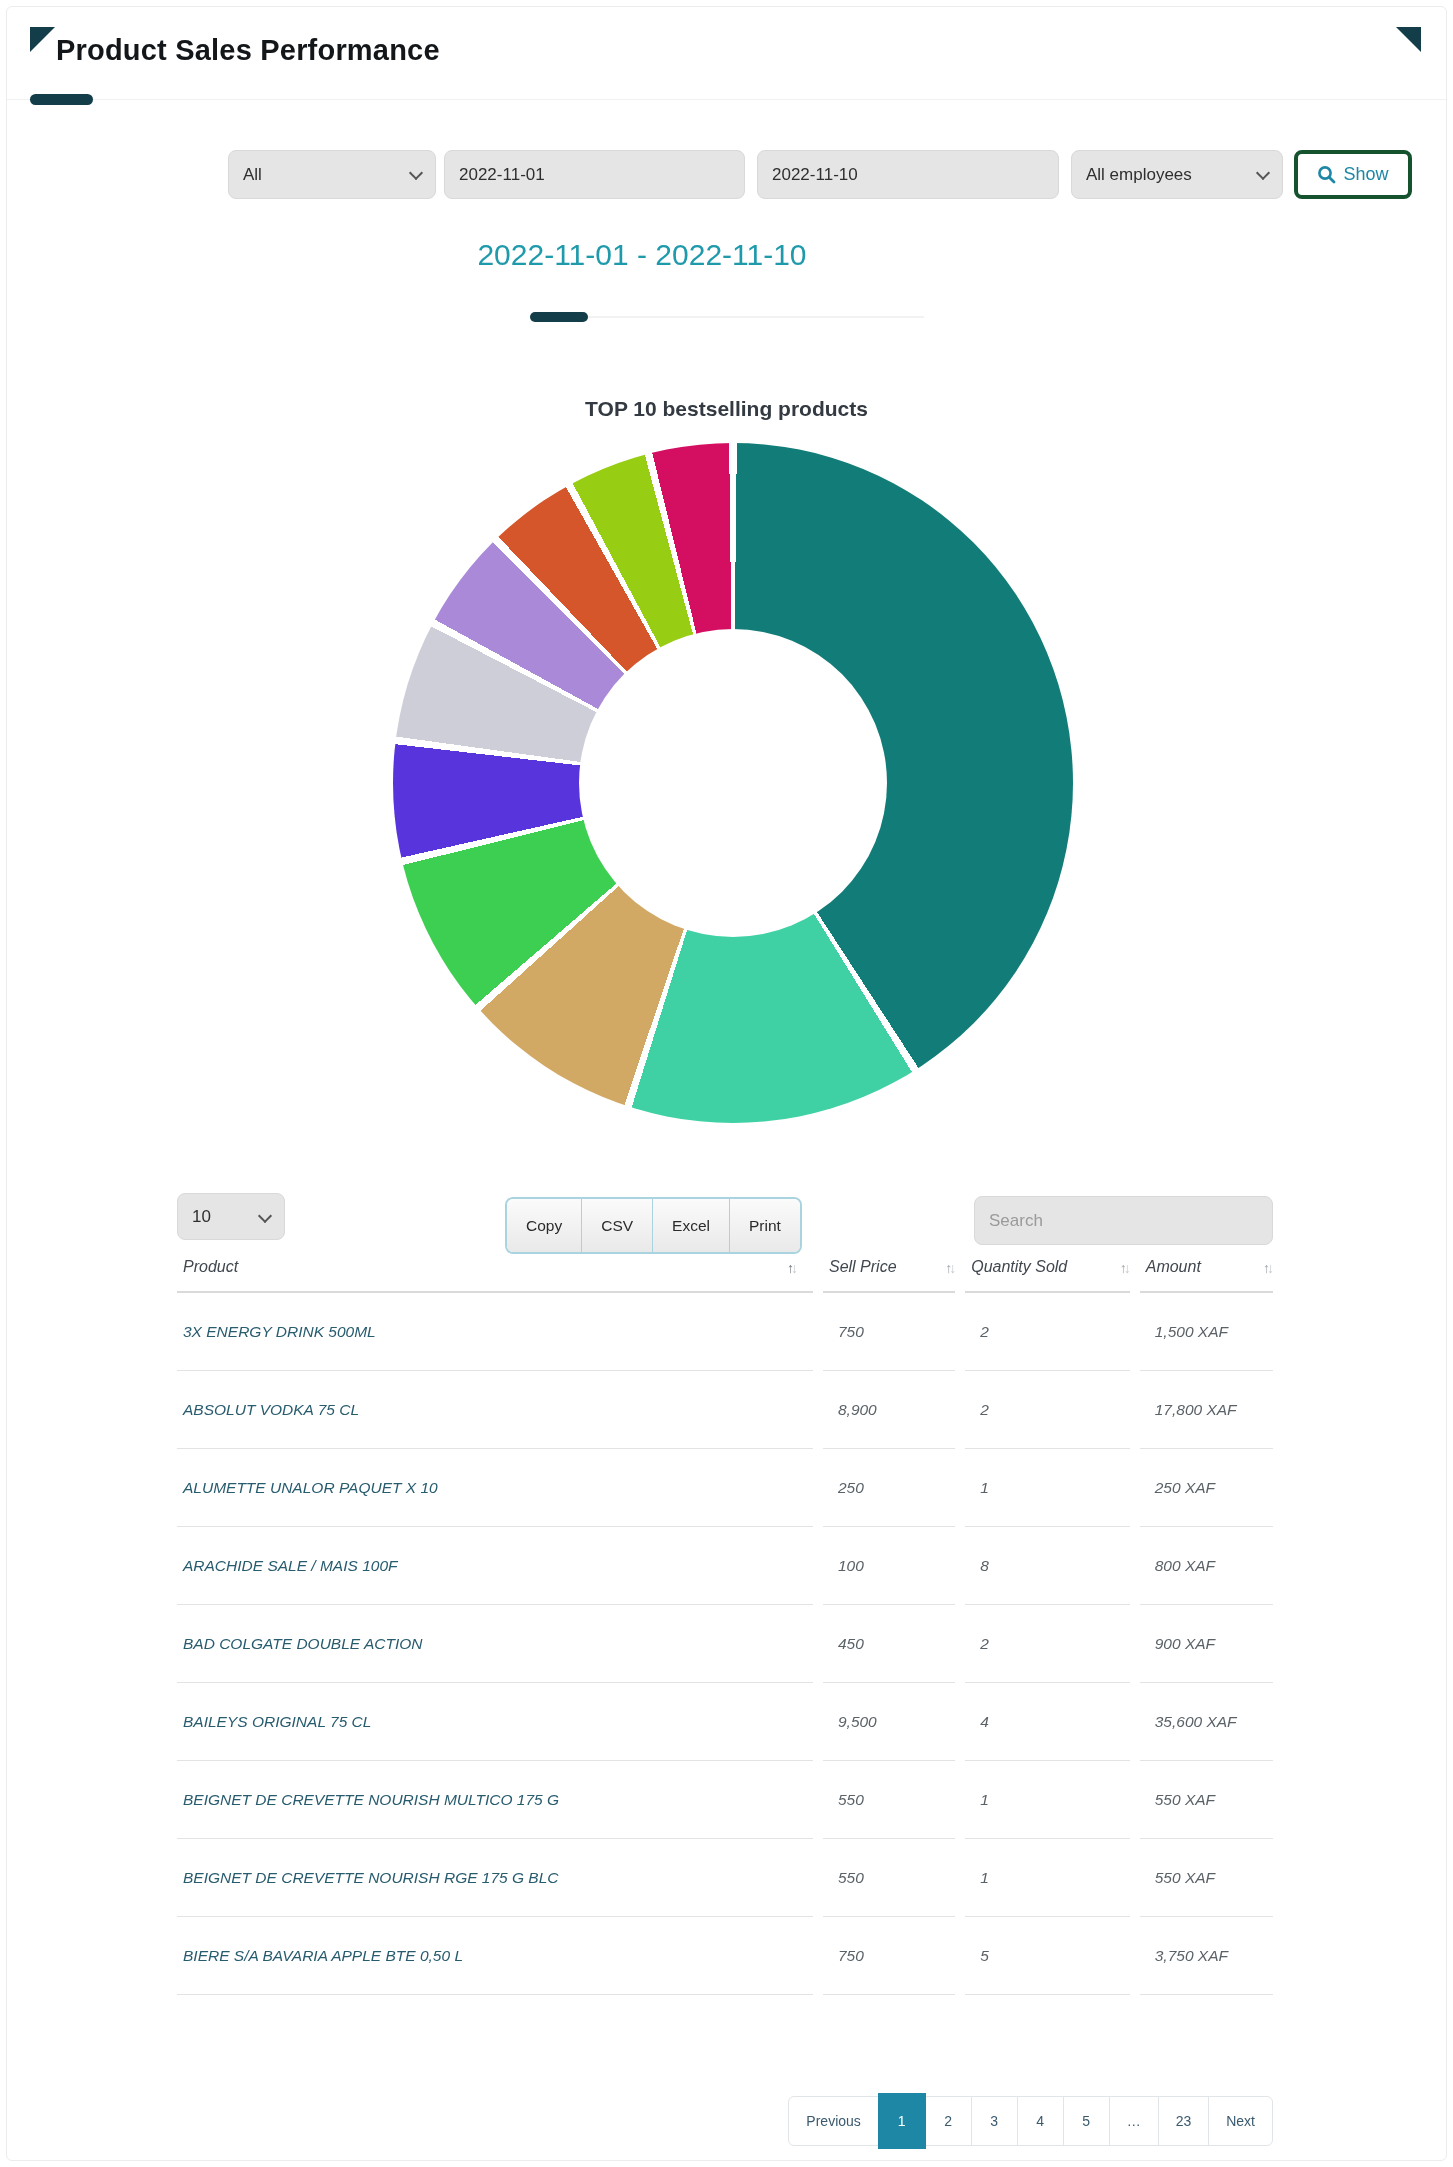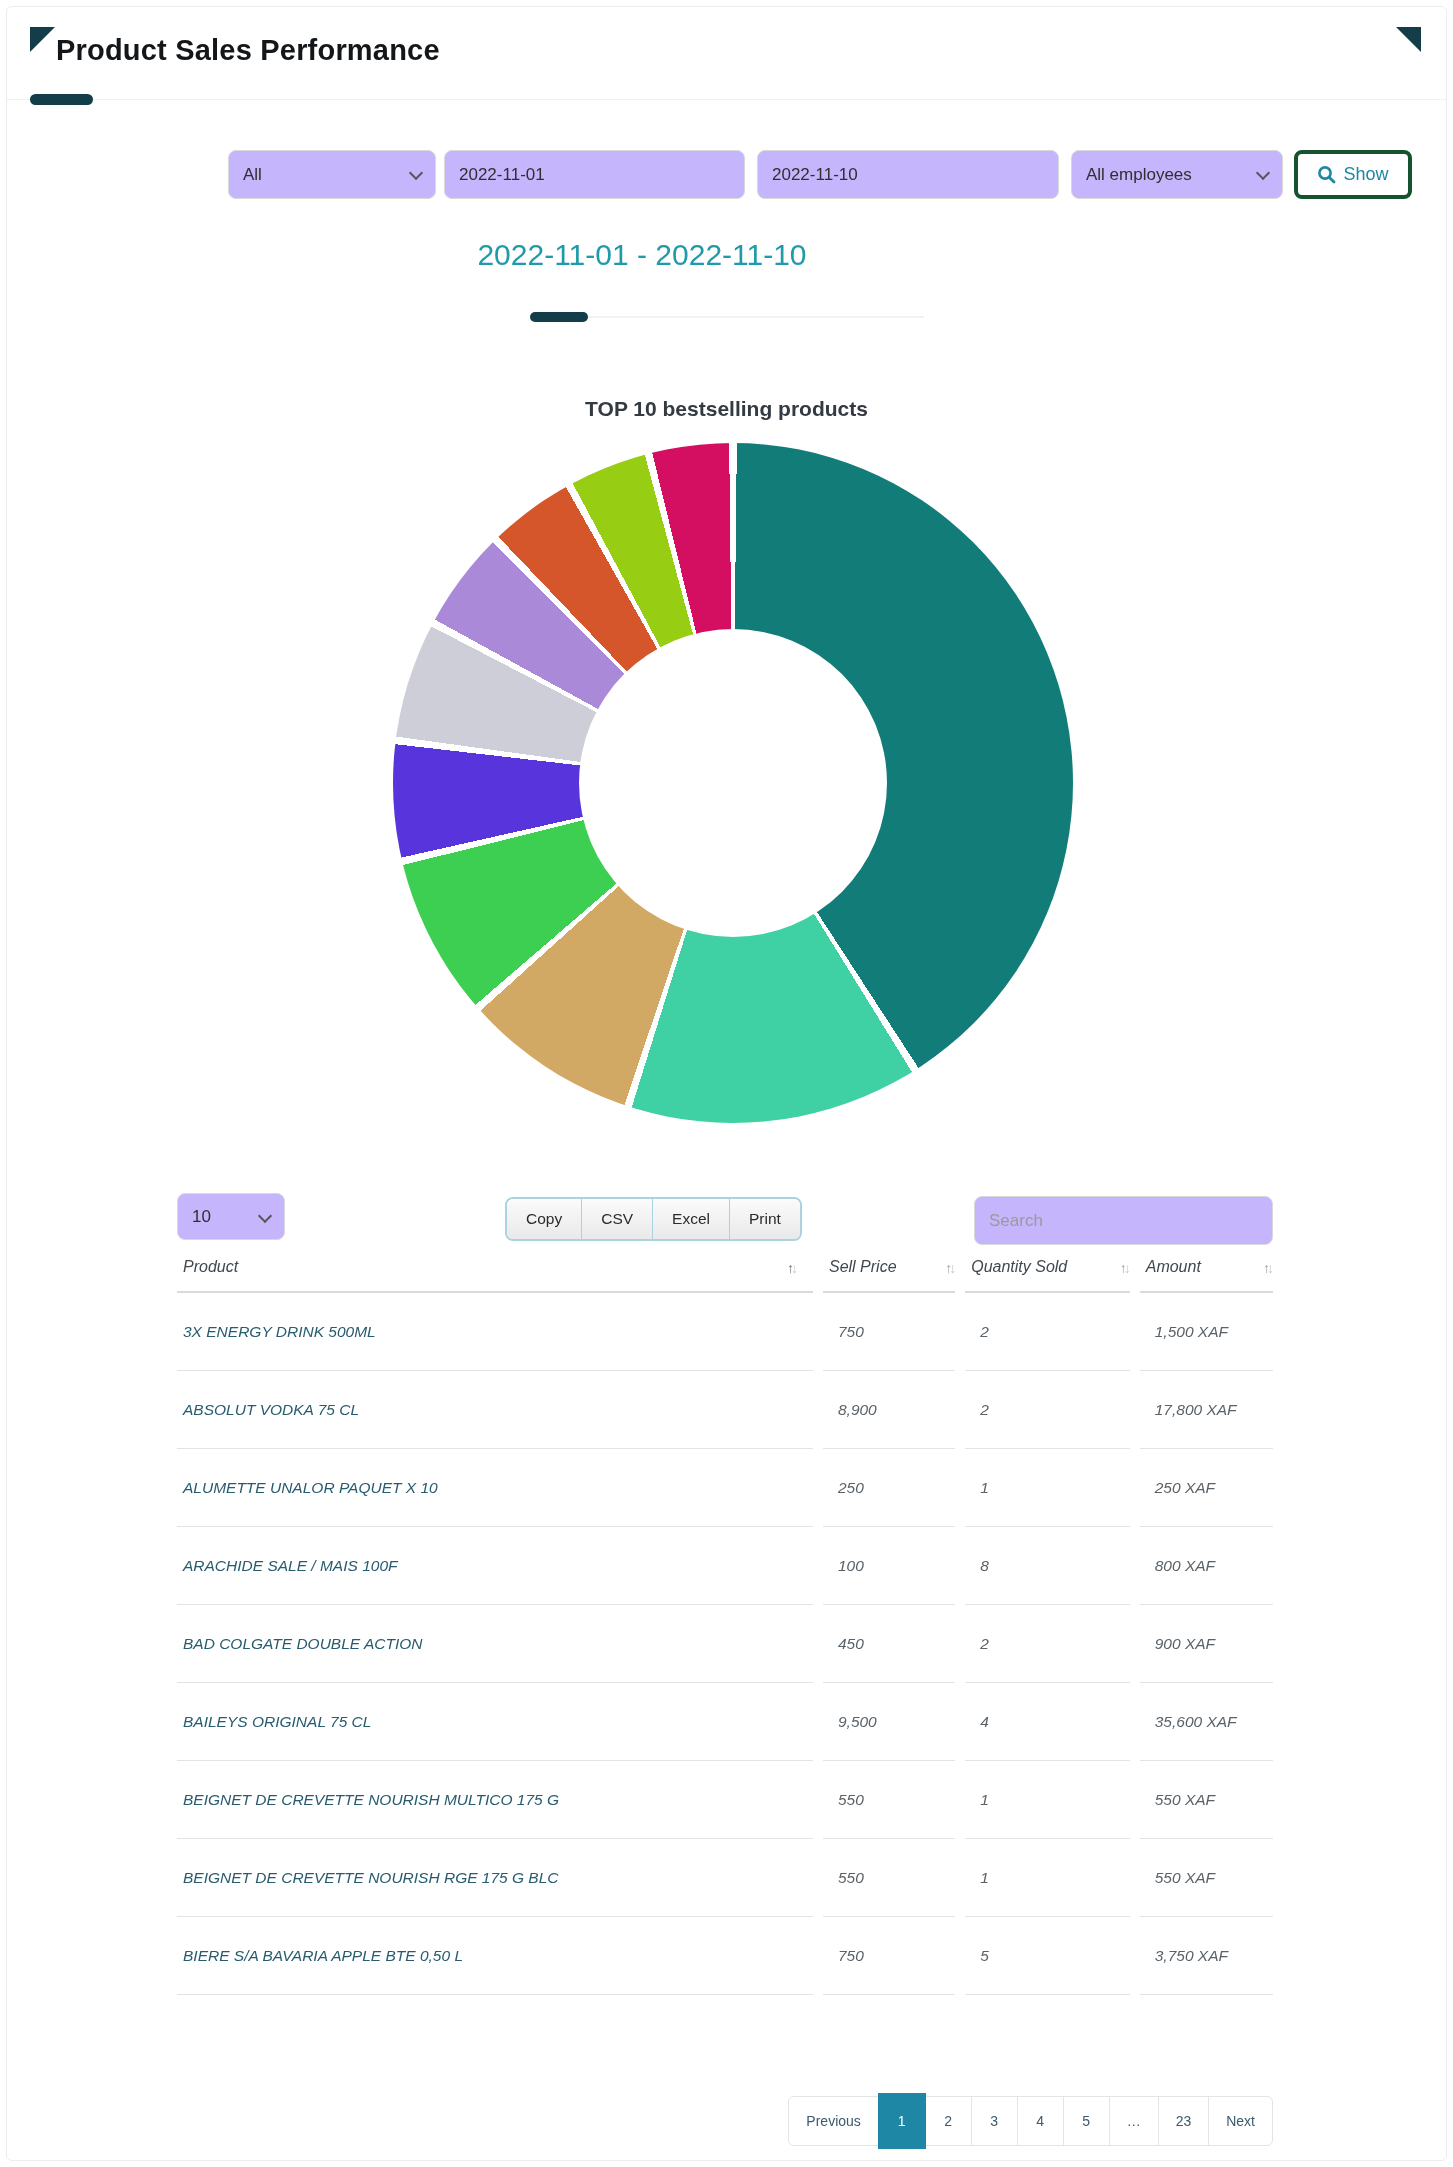--- a/index.html
+++ b/index.html
@@ -12,21 +12,21 @@
   .card{left:6px;top:6px;width:1439px;height:2153px;border:1px solid #ececec;border-radius:6px;background:#fff;}
 
   
   .corner-tl{left:30px;top:27px;width:0;height:0;border-top:25px solid #143D4A;border-right:25px solid transparent;}
   .corner-tr{left:1396px;top:27px;width:0;height:0;border-top:25px solid #143D4A;border-left:25px solid transparent;}
   .page-title{left:56px;top:34px;font-size:29px;font-weight:bold;color:#14171a;letter-spacing:.2px;}
   .header-rule{left:7px;top:99px;width:1439px;height:1px;background:#f1f1f1;}
   .header-pill{left:30px;top:94px;width:63px;height:11px;border-radius:6px;background:#143D4A;}
 
   
-  .ctl{box-sizing:border-box;height:49px;border:1px solid #d9d9d9;border-radius:8px;background:#c4b5fd;
+  .ctl{box-sizing:border-box;height:49px;border:1px solid #d9d9d9;border-radius:8px;background:#e5e5e5;
        font-family:inherit;font-size:17px;color:#2f2f2f;padding:0 14px;outline:none;}
   .select-wrap{position:absolute;height:49px;}
   .select-wrap select{appearance:none;-webkit-appearance:none;-moz-appearance:none;width:100%;height:100%;padding-right:34px;}
   .select-wrap::after{content:"";position:absolute;right:15px;top:18px;width:8px;height:8px;
        border-right:2px solid #555;border-bottom:2px solid #555;transform:rotate(45deg);pointer-events:none;}
   .f-cat{left:228px;top:150px;width:208px;}
   .f-date1{left:444px;top:150px;width:301px;}
   .f-date2{left:757px;top:150px;width:302px;}
   .f-emp{left:1071px;top:150px;width:212px;}
   .show-btn{left:1294px;top:150px;width:118px;height:49px;box-sizing:border-box;
@@ -39,21 +39,21 @@
   .range-pill{left:530px;top:312px;width:58px;height:10px;border-radius:5px;background:#143D4A;}
 
   
   .chart-title{left:0;top:397px;width:1453px;text-align:center;font-size:21px;font-weight:bold;color:#343A42;}
   .donut{left:393px;top:443px;width:680px;height:680px;border-radius:50%;}
   .donut::after{content:"";position:absolute;left:186px;top:186px;width:308px;height:308px;border-radius:50%;background:#fff;}
 
   
   .len-wrap{left:177px;top:1193px;width:108px;}
   .len-wrap select{height:47px;}
-  .btn-group{left:505px;top:1197px;height:44px;display:flex;border:2px solid #a9d3df;border-radius:8px;overflow:hidden;box-sizing:border-box;}
+  .btn-group{left:505px;top:1197px;height:57px;display:flex;border:2px solid #a9d3df;border-radius:8px;overflow:hidden;box-sizing:border-box;}
   .export-btn{border:none;border-right:1px solid #a9d3df;background:linear-gradient(#fbfbfb,#e9e9e9);
       color:#2b2b2b;font-size:15.5px;font-family:inherit;padding:0 19px;cursor:pointer;}
   .export-btn:last-child{border-right:none;}
   .search-input{left:974px;top:1196px;width:299px;}
   .search-input::placeholder{color:#9a9a9a;}
 
   
   .tbl-wrap{left:167px;top:1248px;width:1116px;font-style:italic;}
   table{width:100%;border-collapse:separate;border-spacing:10px 0;table-layout:fixed;}
   th{font-size:16px;font-weight:400;color:#40474e;text-align:left;padding:10px 0 15px 6px;

